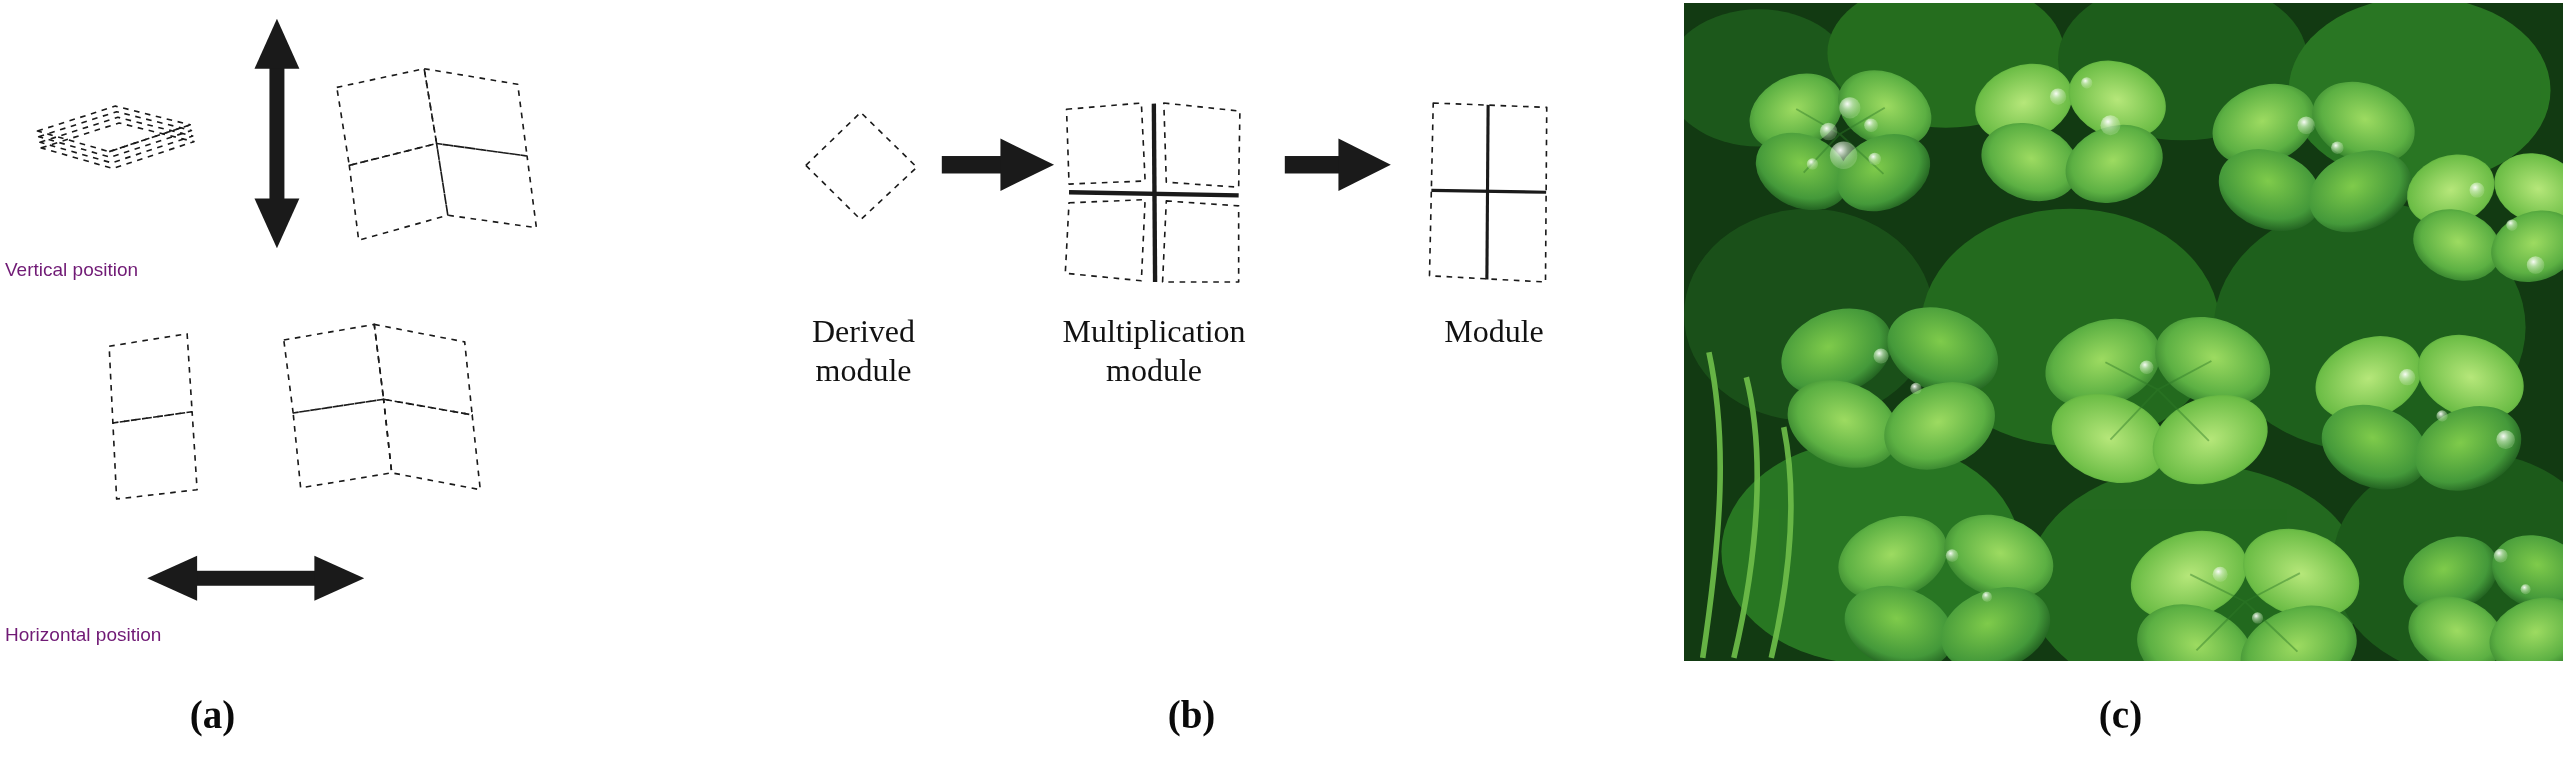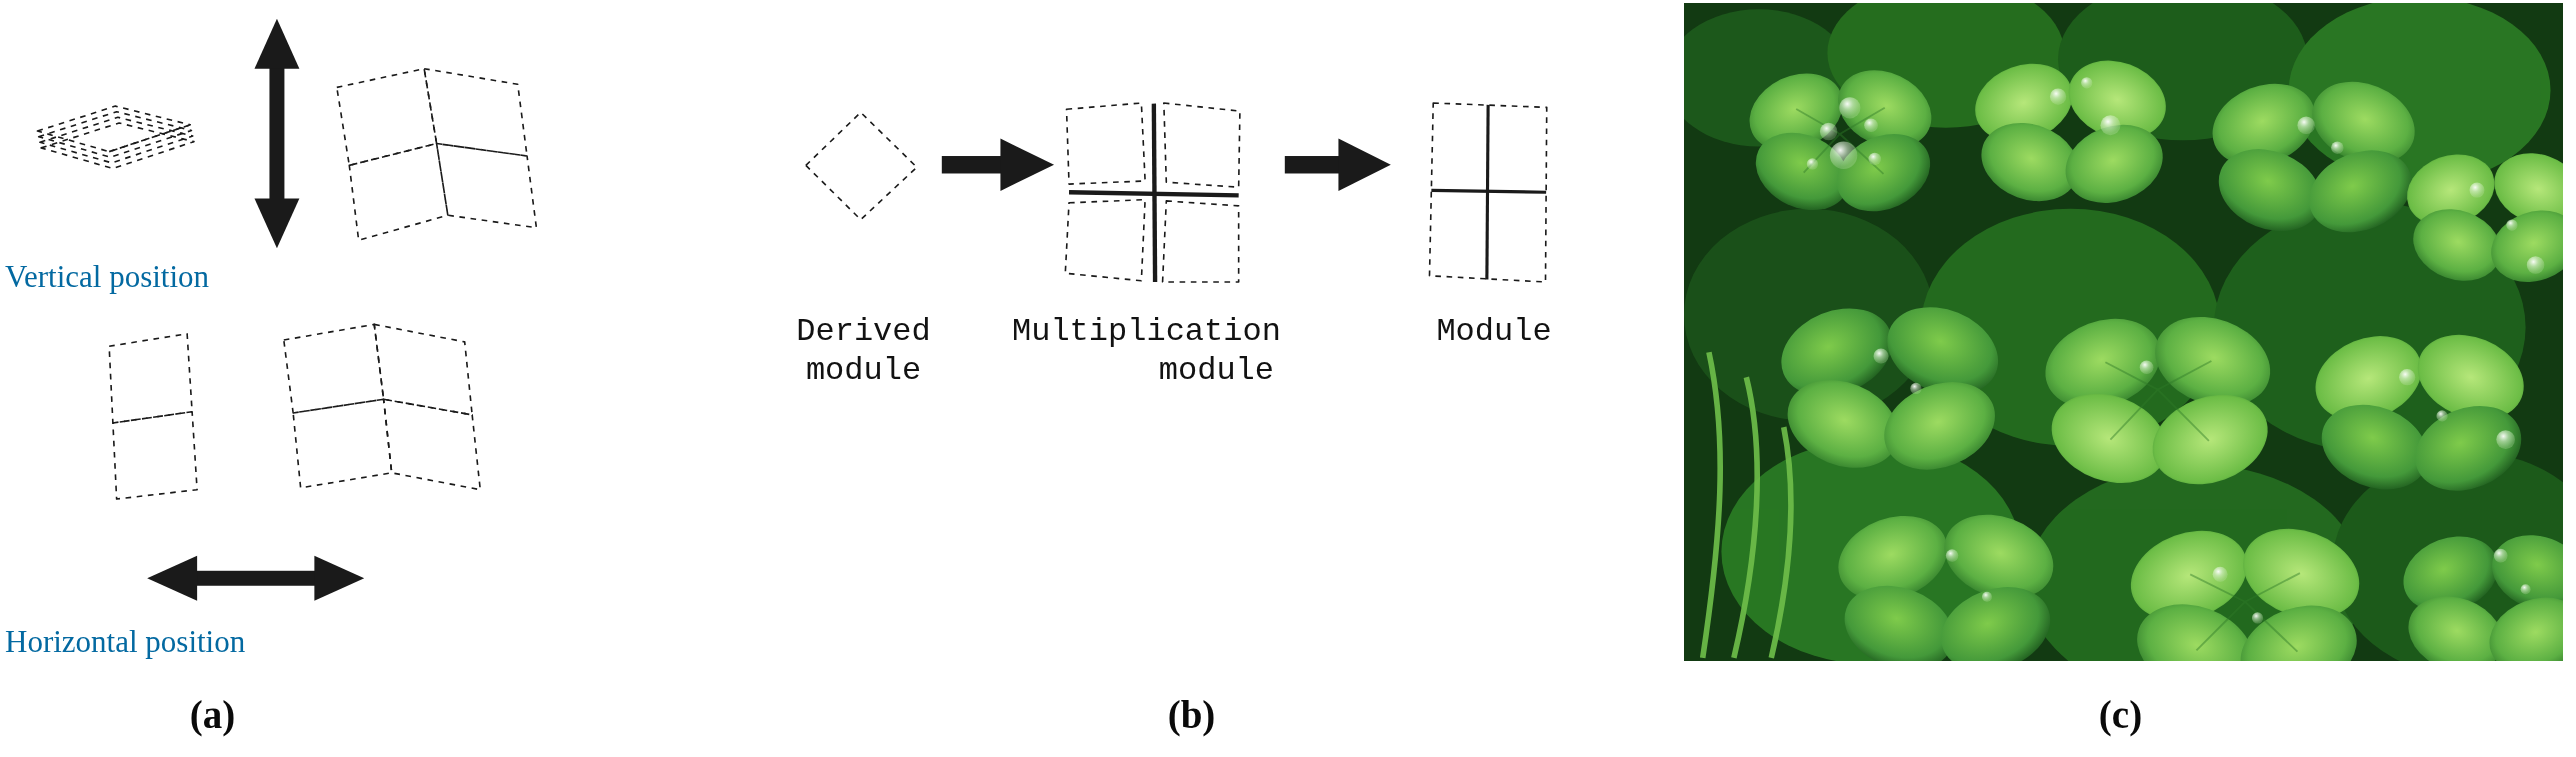--- a/index.html
+++ b/index.html
@@ -5,25 +5,25 @@
   html,body{margin:0;padding:0;background:#ffffff;}
   body{width:2576px;height:757px;font-family:"Liberation Serif",serif;overflow:hidden;}
   .figure{position:relative;width:2576px;height:757px;background:#ffffff;}
 
   
   .panel{position:absolute;top:0;height:757px;}
   .panel-label{position:absolute;font-family:"Liberation Serif",serif;font-weight:bold;font-size:39px;color:#0a0a0a;text-align:center;}
 
   
   #panel-a{left:0;width:736px;}
-  .cap-a{position:absolute;font-family:Liberation Serif, serif;font-size:31px;color:#0369a1;white-space:nowrap;}
+  .cap-a{position:absolute;font-family:Liberation Sans, sans-serif;font-size:19px;color:#701a75;white-space:nowrap;}
 
   
   #panel-b{left:736px;width:923px;}
-  .cap-b{position:absolute;font-family:Liberation Mono, monospace;font-size:32px;color:#121212;text-align:center;line-height:1.22;}
+  .cap-b{position:absolute;font-family:Liberation Serif, serif;font-size:32px;color:#121212;text-align:center;line-height:1.22;}
 
   
   #panel-c{left:1684px;width:892px;}
   .photo{position:absolute;left:0;top:3.1px;width:879px;height:658px;overflow:hidden;background:#0b2a0c;}
   .photo svg{display:block;}
 
   .lbl-a{left:150px;top:692px;width:125px;}
   .lbl-b{left:1129px;top:692px;width:125px;}
   .lbl-c{left:2121px;top:692px;width:125px;}
 </style>
@@ -124,21 +124,21 @@
         <rect x="880" y="250" width="130" height="28"></rect>
         <polygon points="1050,264 966,222 966,306"></polygon>
       </g>
     </svg>
 
     <div class="cap-b" style="left:37px;top:312px;width:181px;">
       <div>Derived</div>
       <div>module</div>
     </div>
 
-    <div class="cap-b" style="left:276px;top:312px;width:262px;text-align:right;">
+    <div class="cap-b" style="left:287px;top:312px;width:262px;">
       <div>Multiplication</div>
       <div>module</div>
     </div>
 
     <div class="cap-b" style="left:649px;top:312px;width:218px;">
       <div>Module</div>
     </div>
 
     <div class="panel-label lbl-b" style="left:393px;">(b)</div>
   </div>

